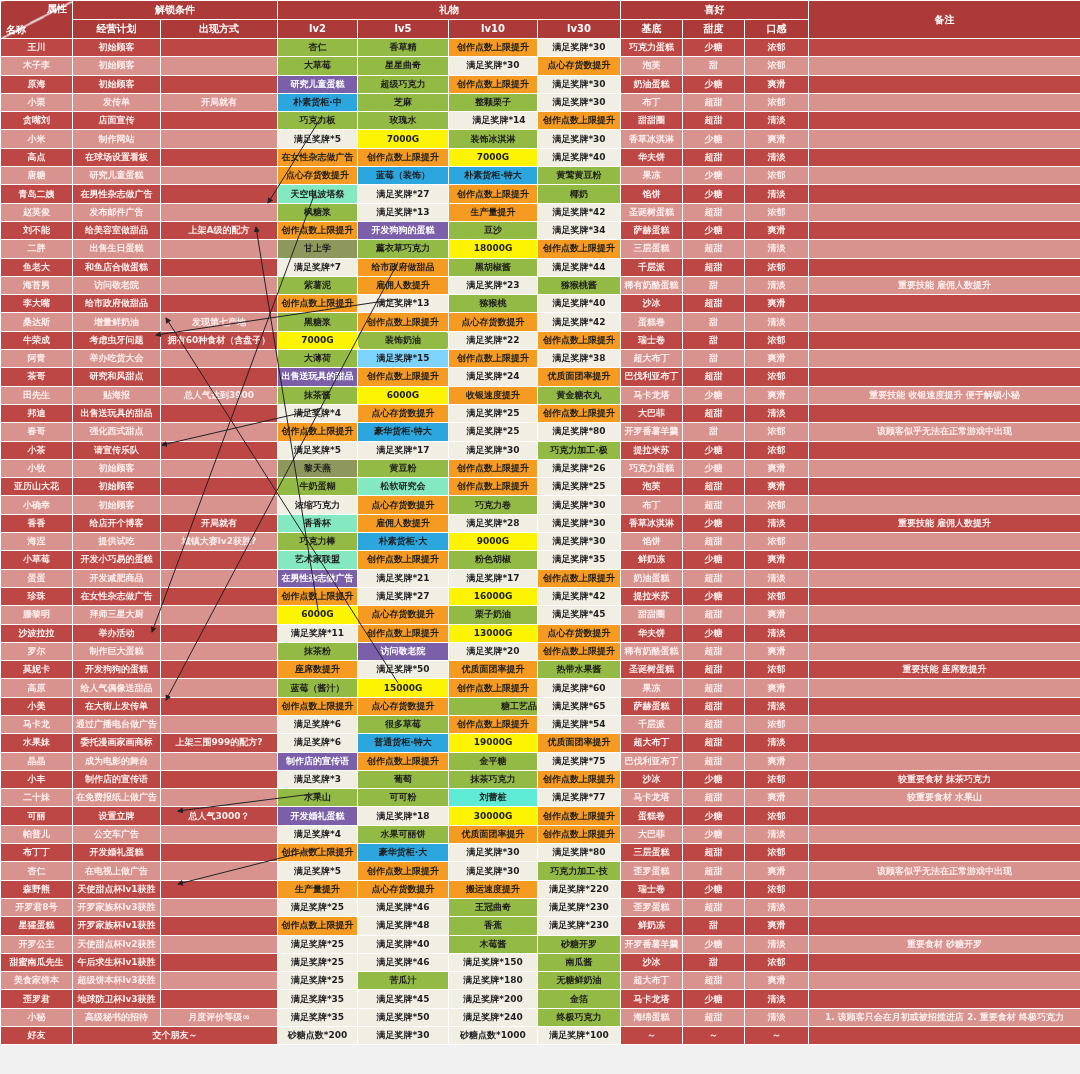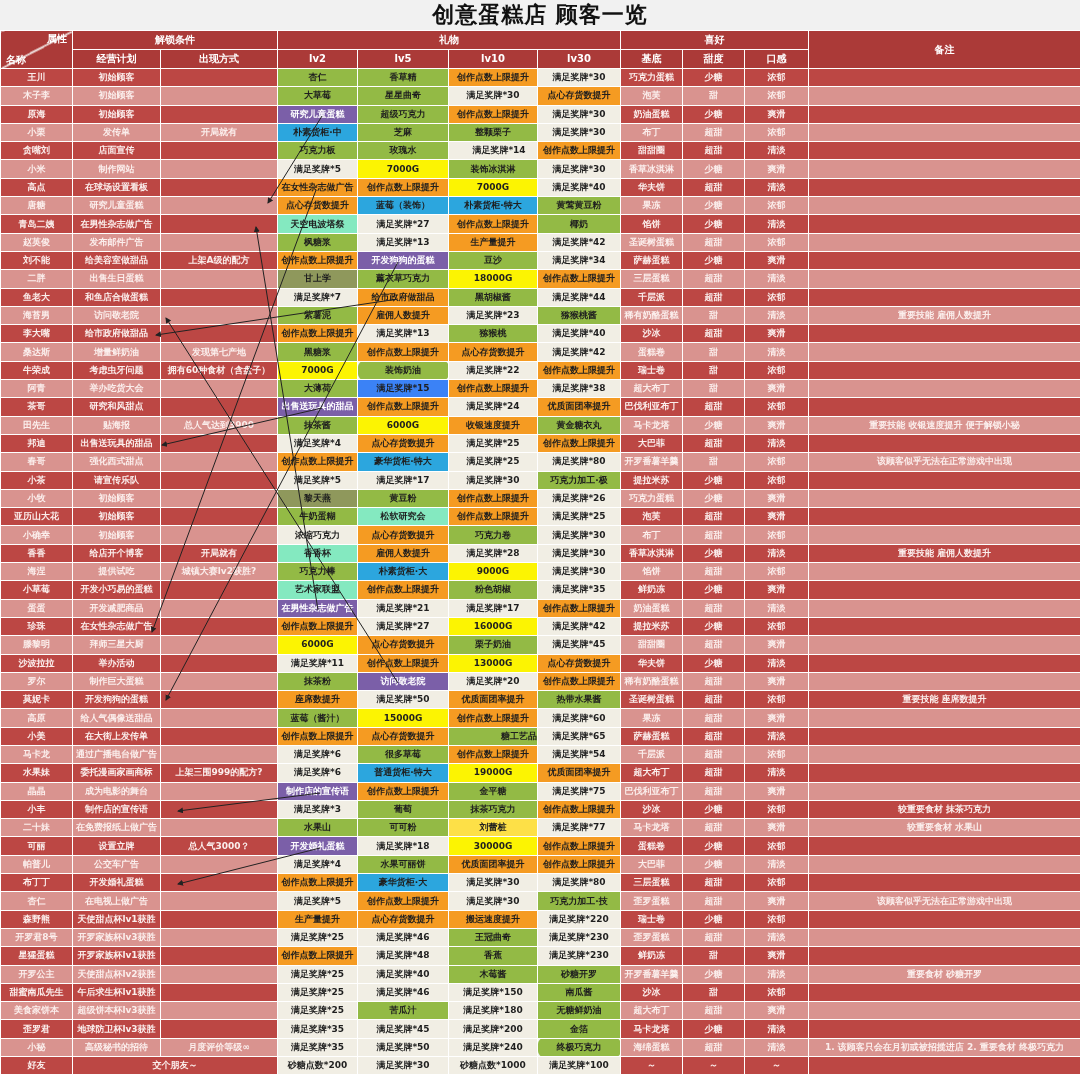--- a/index.html
+++ b/index.html
@@ -19,21 +19,20 @@
     background-image:linear-gradient(to bottom right,transparent calc(50% - 1px),
       #ead4d2 calc(50% - 1px),#ead4d2 calc(50% + 1px),transparent calc(50% + 1px));}
   th.corner .attr{position:absolute;top:3px;right:5px;font-size:10px;}
   th.corner .nm{position:absolute;bottom:3px;left:5px;font-size:10px;}
   svg.arrows{position:absolute;left:0;top:0;pointer-events:none;z-index:5;}
 </style>
 </head>
 <body>
 
 <div class="page">
-  <div class="title">创意蛋糕店  顾客一览</div>
 
   <table>
     <colgroup>
       <col style="width:72px">
         <col style="width:88px">
         <col style="width:117px">
       <col style="width:80px">
         <col style="width:91px">
         <col style="width:89px">
       <col style="width:83px">
@@ -285,21 +284,21 @@
           <td class="red">瑞士卷</td>
           <td class="red">甜</td>
           <td class="red">浓郁</td>
           <td class="red"></td>
         </tr>
         <tr class="light">
           <td class="red">阿青</td>
           <td class="red">举办吃货大会</td>
           <td class="red"></td>
           <td style="background: rgb(147, 186, 69); color: rgb(31, 31, 31);">大薄荷</td>
-          <td style="background: #3b82f6; color: rgb(31, 31, 31);">满足奖牌*15</td>
+          <td style="background: #7dd3fc; color: rgb(31, 31, 31);">满足奖牌*15</td>
           <td style="background: rgb(245, 155, 34); color: rgb(31, 31, 31);">创作点数上限提升</td>
           <td style="background: rgb(241, 238, 228); color: rgb(31, 31, 31);">满足奖牌*38</td>
           <td class="red">超大布丁</td>
           <td class="red">甜</td>
           <td class="red">爽滑</td>
           <td class="red"></td>
         </tr>
         <tr class="dark">
           <td class="red">茶哥</td>
           <td class="red">研究和风甜点</td>
@@ -598,21 +597,21 @@
           <td class="red">少糖</td>
           <td class="red">浓郁</td>
           <td class="red">较重要食材 抹茶巧克力</td>
         </tr>
         <tr class="light">
           <td class="red">二十妹</td>
           <td class="red">在免费报纸上做广告</td>
           <td class="red"></td>
           <td style="background: rgb(147, 186, 69); color: rgb(31, 31, 31);">水果山</td>
           <td style="background: rgb(147, 186, 69); color: rgb(31, 31, 31);">可可粉</td>
-          <td style="background: #fde047; color: rgb(31, 31, 31);">刘蕾桩</td>
+          <td style="background: #5eead4; color: rgb(31, 31, 31);">刘蕾桩</td>
           <td style="background: rgb(241, 238, 228); color: rgb(31, 31, 31);">满足奖牌*77</td>
           <td class="red">马卡龙塔</td>
           <td class="red">超甜</td>
           <td class="red">爽滑</td>
           <td class="red">较重要食材 水果山</td>
         </tr>
         <tr class="dark">
           <td class="red">可丽</td>
           <td class="red">设置立牌</td>
           <td class="red">总人气3000？</td>
@@ -755,21 +754,21 @@
           <td class="red">清淡</td>
           <td class="red"></td>
         </tr>
         <tr class="light">
           <td class="red">小秘</td>
           <td class="red">高级秘书的招待</td>
           <td class="red">月度评价等级∞</td>
           <td style="background: rgb(241, 238, 228); color: rgb(31, 31, 31);">满足奖牌*35</td>
           <td style="background: rgb(241, 238, 228); color: rgb(31, 31, 31);">满足奖牌*50</td>
           <td style="background: rgb(241, 238, 228); color: rgb(31, 31, 31);">满足奖牌*240</td>
-          <td style="background: rgb(147, 186, 69); color: rgb(31, 31, 31); border-radius: 6px;">终极巧克力</td>
+          <td style="background: rgb(147, 186, 69); color: rgb(31, 31, 31);">终极巧克力</td>
           <td class="red">海绵蛋糕</td>
           <td class="red">超甜</td>
           <td class="red">清淡</td>
           <td class="red">1. 该顾客只会在月初或被招揽进店 2. 重要食材 终极巧克力</td>
         </tr>
         <tr class="dark">
           <td class="red">好友</td>
           <td class="red" colspan="2">交个朋友～</td>
           <td style="background: rgb(241, 238, 228); color: rgb(31, 31, 31);">砂糖点数*200</td>
           <td style="background: rgb(241, 238, 228); color: rgb(31, 31, 31);">满足奖牌*30</td>

